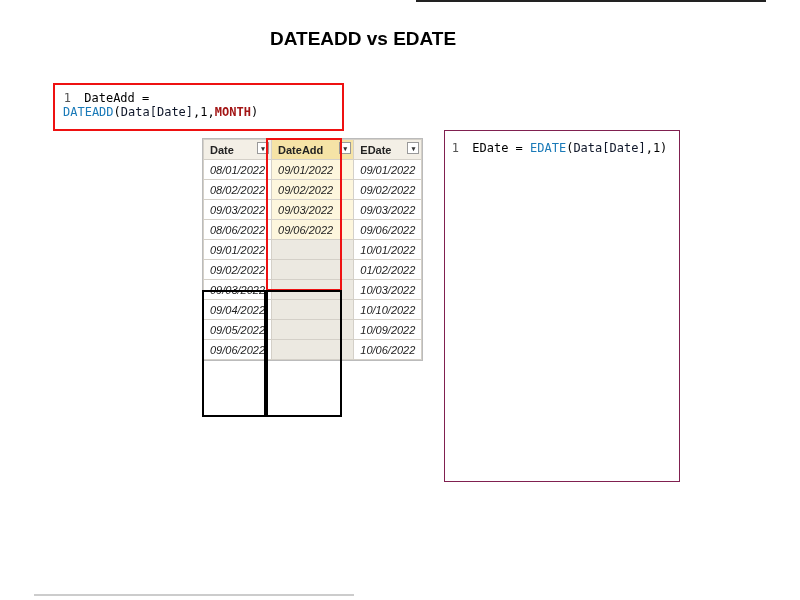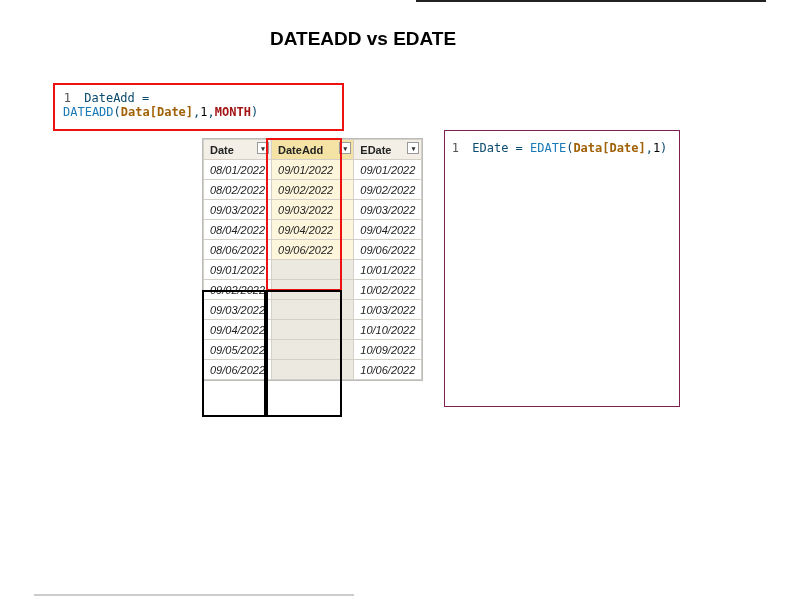--- a/index.html
+++ b/index.html
@@ -29,33 +29,33 @@
       background: #fff;
       padding: 6px 8px;
       font-family: Consolas, monospace;
       font-size: 12px;
     }
     .formula-box-2 {
       position: absolute;
       top: 130px;
       left: 444px;
       width: 236px;
-      height: 277px;
+      height: 352px;
       border: 1px solid #802050;
       background: #fff;
       padding: 10px 6px;
       font-family: Consolas, monospace;
       font-size: 12px;
     }
     .ln { color: #555; margin-right: 6px; display:inline-block; width: 8px; text-align:right;}
     .kw { color: #1a7ab8; }
-    .ref { color: #a16207; font-weight: bold; }
+    .ref { color: #0f172a; }
     .num { color: #000; }
     .mon { color: #a31515; font-weight: bold; }
-    .plain { color: #0c4a6e; text-align: center; }
+    .plain { color: #000000; text-align: center; }
     .table-wrap {
       position: absolute;
       top: 138px;
       left: 202px;
       border: 1px solid #bbb;
       background: #fff;
     }
     table { border-collapse: collapse; }
     th, td {
       border: 1px solid #d4d0c8;
@@ -188,38 +188,33 @@
           <td class="col-date">08/02/2022</td>
           <td class="col-dateadd">09/02/2022</td>
           <td class="col-edate">09/02/2022</td>
         </tr>
         <tr>
           <td class="col-date">09/03/2022</td>
           <td class="col-dateadd">09/03/2022</td>
           <td class="col-edate">09/03/2022</td>
         </tr>
         <tr>
-          <td class="col-date">08/04/2022</td>
-          <td class="col-dateadd">09/04/2022</td>
-          <td class="col-edate">09/04/2022</td>
-        </tr>
-        <tr>
           <td class="col-date">08/06/2022</td>
           <td class="col-dateadd">09/06/2022</td>
           <td class="col-edate">09/06/2022</td>
         </tr>
         <tr>
           <td class="col-date">09/01/2022</td>
           <td class="col-dateadd empty-cell"></td>
           <td class="col-edate">10/01/2022</td>
         </tr>
         <tr>
           <td class="col-date">09/02/2022</td>
           <td class="col-dateadd empty-cell"></td>
-          <td class="col-edate">10/02/2022</td>
+          <td class="col-edate">01/02/2022</td>
         </tr>
         <tr>
           <td class="col-date">09/03/2022</td>
           <td class="col-dateadd empty-cell"></td>
           <td class="col-edate">10/03/2022</td>
         </tr>
         <tr>
           <td class="col-date">09/04/2022</td>
           <td class="col-dateadd empty-cell"></td>
           <td class="col-edate">10/10/2022</td>

